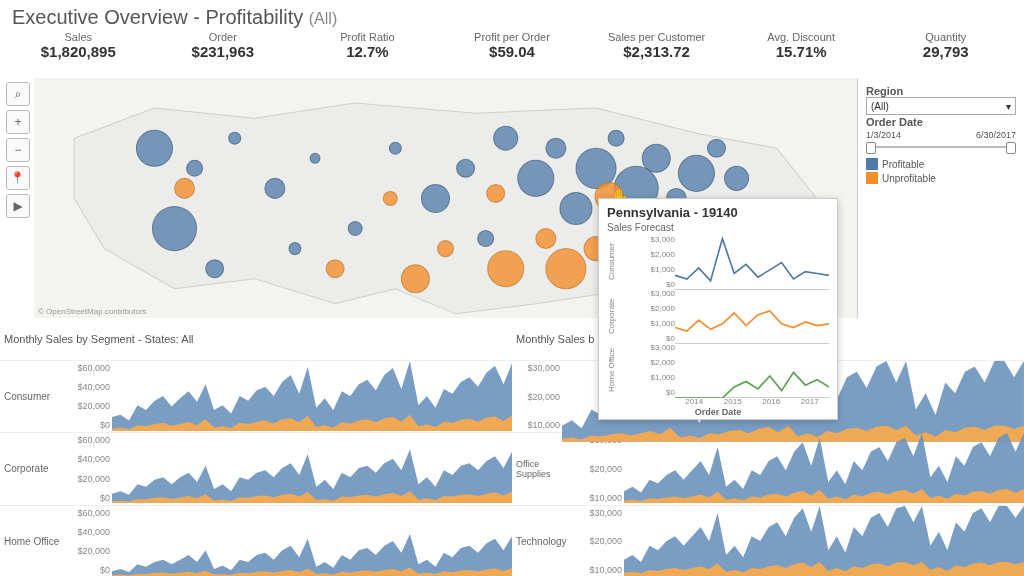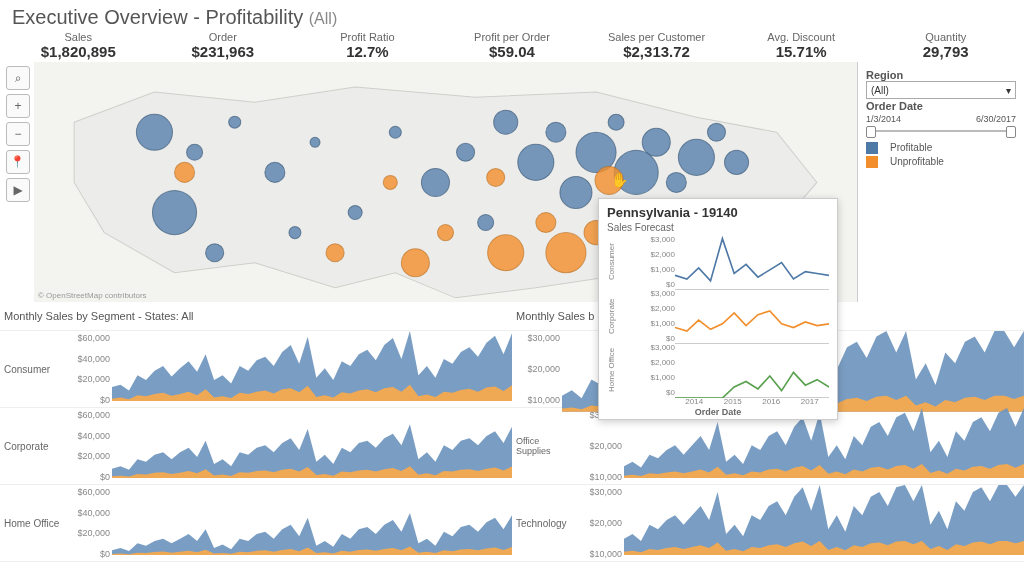--- a/index.html
+++ b/index.html
@@ -1,40 +1,40 @@
 <!DOCTYPE html>
 <html><head>
 <meta charset="utf-8">
 <style>
   html,body{margin:0;padding:0;font-family:"Segoe UI",Arial,sans-serif;background:#fff;color:#333;font-size:11px;width:1024px;height:576px;overflow:hidden}
   .dash{width:1024px;height:576px;position:relative}
   .title{font-size:20px;font-weight:300;color:#555;padding:6px 0 2px 12px}
   .title .sub{color:#888;font-size:16px}
-  .kpis{display:flex;justify-content:flex-end;padding:0 6px 2px 6px}
+  .kpis{display:flex;justify-content:center;padding:0 6px 18px 6px}
   .kpi{text-align:center;flex:1}
   .kpi .lbl{font-size:11px;color:#666}
   .kpi .val{font-size:15px;font-weight:600;color:#333}
   .mid{display:flex;height:240px}
   .tools{width:28px;display:flex;flex-direction:column;gap:4px;padding:4px 0 0 6px}
   .tbtn{width:22px;height:22px;border:1px solid #bbb;border-radius:3px;background:#fafafa;display:flex;align-items:center;justify-content:center;color:#666;font-size:12px;cursor:pointer}
   .map{flex:1;position:relative;background:#f3f3f0;border:0}
   .map svg{position:absolute;inset:0}
   .attr{position:absolute;left:4px;bottom:2px;font-size:8px;color:#999}
   .filters{width:150px;border-left:1px solid #ccc;padding:6px 8px;background:#fff}
   .filters .flabel{font-size:11px;font-weight:600;color:#555;margin-top:1px}
   .sel{width:100%;height:18px;border:1px solid #aaa;font-size:10px;background:#fff;display:flex;align-items:center;justify-content:space-between;padding:0 4px;box-sizing:border-box}
   .range{display:flex;justify-content:space-between;font-size:9px;color:#555;margin-top:2px}
   .slider{position:relative;height:10px;margin:2px 0 6px 0}
   .track{position:absolute;top:4px;left:0;right:0;height:2px;background:#bbb}
   .thumb{position:absolute;top:0;width:8px;height:10px;border:1px solid #888;background:#fff;border-radius:2px}
-  .legend-row{display:flex;align-items:flex-start;gap:12px;font-size:10px;color:#555;margin-top:2px}
+  .legend-row{display:flex;align-items:center;gap:4px;font-size:10px;color:#555;margin-top:2px}
   .sw{width:12px;height:12px}
   .lower{display:flex;height:260px}
   .col{flex:1;display:flex;flex-direction:column}
-  .col-title{font-size:11px;color:#555;padding:8px 4px;border-bottom:1px solid #eee}
+  .col-title{font-size:11px;color:#555;padding:15px 4px;border-bottom:1px solid #eee}
   .rowchart{flex:1;display:flex;border-bottom:1px solid #eee}
   .rowlabel{width:58px;font-size:10px;color:#666;display:flex;align-items:center;justify-content:flex-start;padding-left:4px}
   .yaxis{width:46px;display:flex;flex-direction:column;justify-content:space-between;align-items:flex-end;font-size:9px;color:#888;padding:2px 2px}
   .plot{flex:1;position:relative}
   .plot svg{position:absolute;inset:0}
   
   .tip{position:absolute;left:598px;top:198px;width:222px;background:#fff;border:1px solid #ccc;box-shadow:0 2px 8px rgba(0,0,0,.2);padding:6px 8px 2px 8px;z-index:10}
   .tip h3{margin:0 0 2px 0;font-size:13px;font-weight:700;color:#333}
   .tip h4{margin:0 0 2px 0;font-size:10px;font-weight:400;color:#666}
   .tip .mini{display:flex;height:54px}

